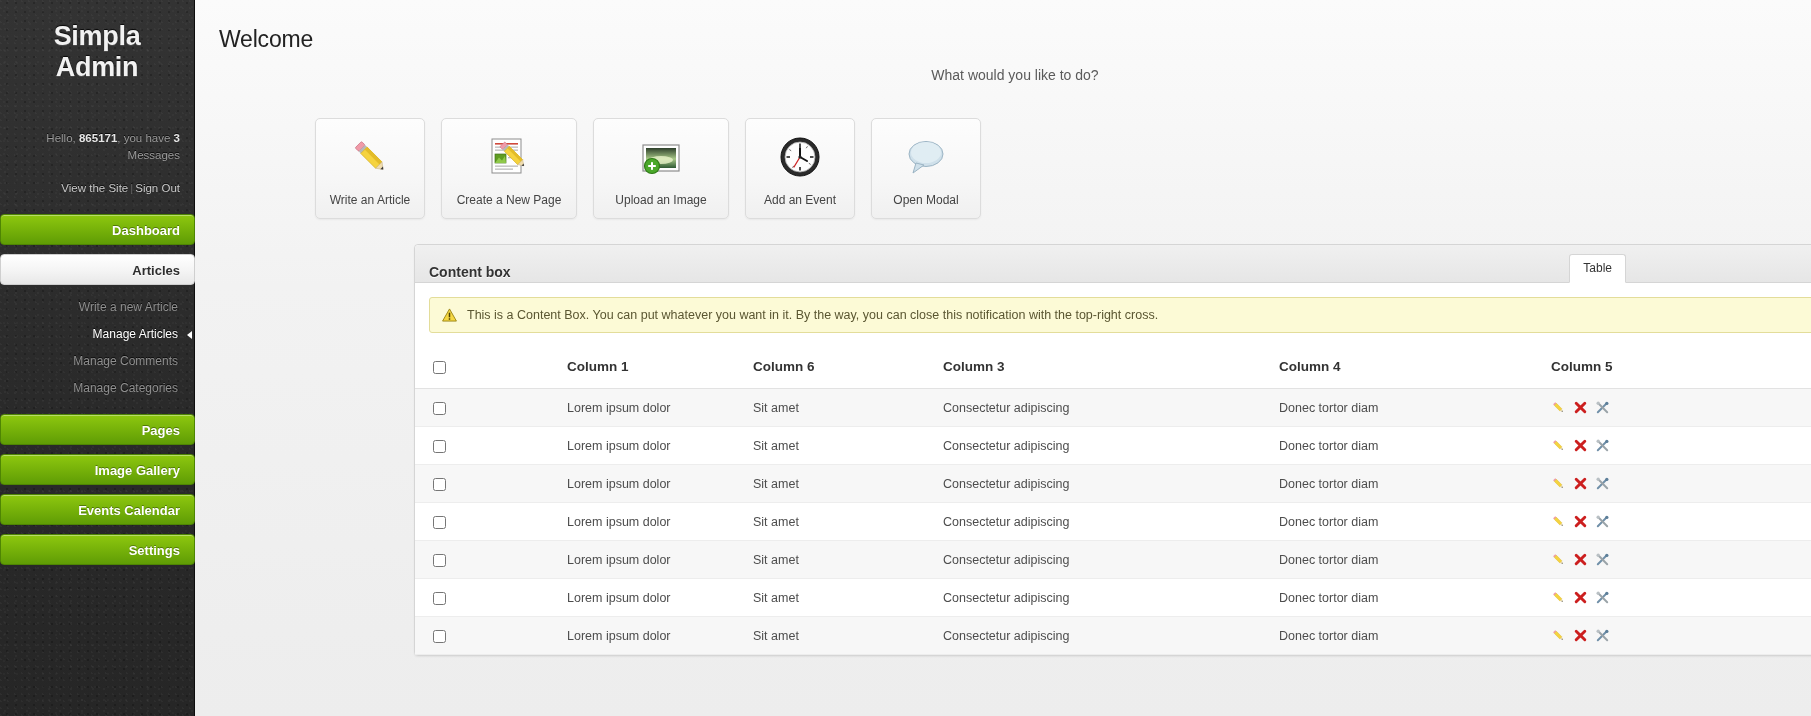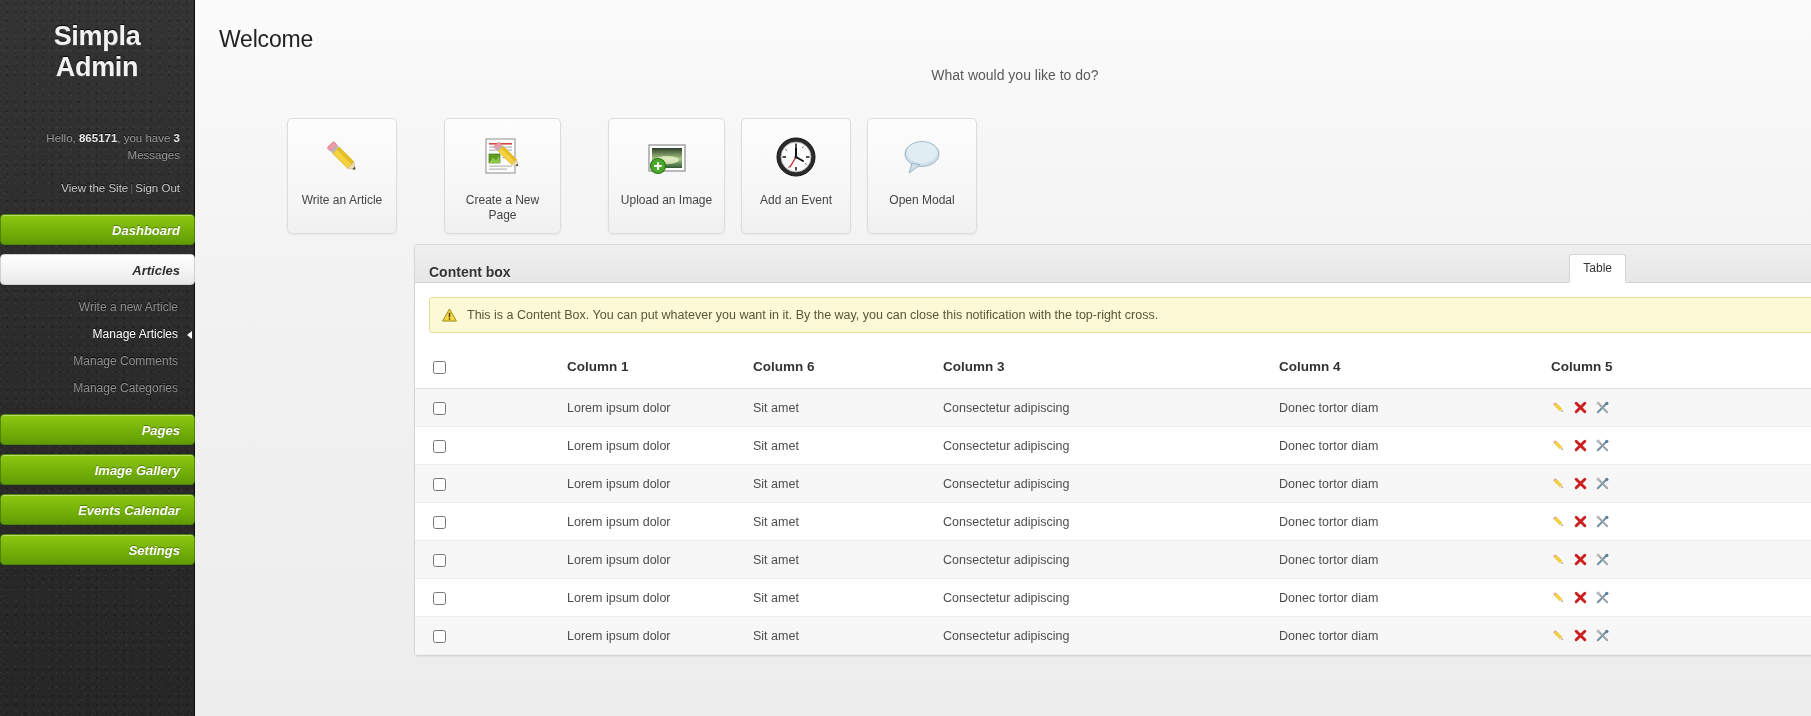--- a/index.html
+++ b/index.html
@@ -61,21 +61,20 @@
     margin-left: -14px;
     padding: 0 14px;
     height: 31px;
     line-height: 31px;
     text-align: right;
     font-size: 13px;
     font-weight: bold;
     border-radius: 4px;
     margin-bottom: 9px;
     position: relative;
-    font-style: italic;
   }
   .nav-btn.green {
     color: #ffffff;
     background: linear-gradient(180deg, #8ec80f 0%, #79b40a 45%, #5f9c05 100%);
     border: 1px solid #4e8503;
     text-shadow: 0 -1px 0 rgba(0,0,0,0.35);
     box-shadow: inset 0 1px 0 rgba(255,255,255,0.38);
   }
   .nav-btn.active-white {
     color: #2e2e2e;
@@ -136,21 +135,21 @@
     width: 110px;
     min-height: 97px;
     padding: 14px 8px 10px 8px;
     display: flex;
     flex-direction: column;
     align-items: center;
     justify-content: flex-start;
     box-shadow: 0 1px 2px rgba(0,0,0,0.05);
     cursor: pointer;
   }
-  .card.wide { width: 117px; margin-left: 31px; }
+  .card.wide { width: 136px; }
   .card-label {
     margin-top: 12px;
     font-size: 12px;
     color: #444444;
     text-align: center;
     line-height: 15px;
   }
   .card-icon { width: 48px; height: 48px; position: relative; }
 
   
@@ -272,21 +271,21 @@
       <div class="nav-btn green">Settings</div>
     </div>
   </div>
 
   <div class="main">
     <div class="page-head">
       <div class="page-title">Welcome</div>
       <div class="page-sub">What would you like to do?</div>
     </div>
 
-    <div class="cards" style="left:0; padding-left:92px;">
+    <div class="cards" style="left:0; padding-left:120px;">
 
       <div class="card">
         <div class="card-icon">
           <svg width="48" height="48" viewBox="0 0 48 48">
             <g transform="rotate(-45 24 24)">
               <rect x="20" y="7" width="9" height="5" rx="1" fill="#f09aa8" stroke="#c9707f" stroke-width="0.7"></rect>
               <rect x="20" y="12" width="9" height="3" fill="#b8b8b8"></rect>
               <rect x="20" y="15" width="9" height="21" fill="#f5d33f" stroke="#d4ad1c" stroke-width="0.7"></rect>
               <rect x="25.5" y="15" width="3.5" height="21" fill="#e3bc28"></rect>
               <polygon points="20,36 29,36 24.5,42" fill="#f0ddb0" stroke="#cbb68a" stroke-width="0.6"></polygon>

